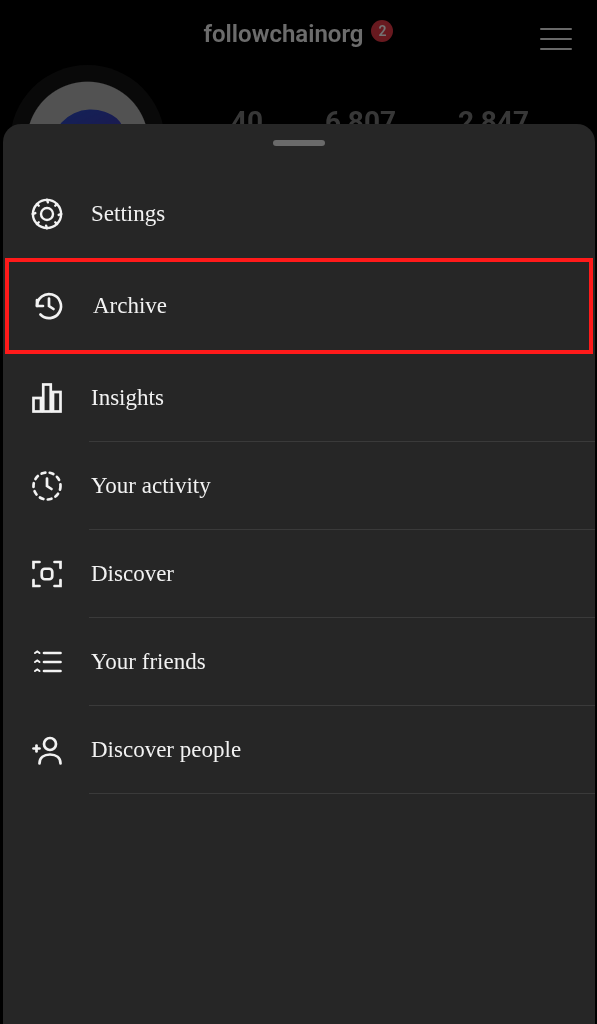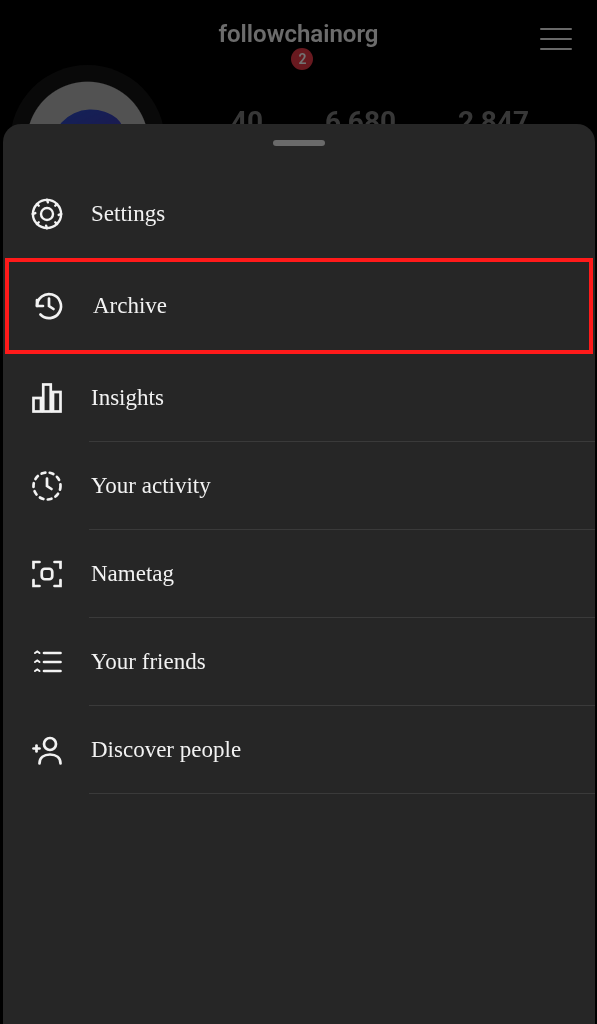--- a/index.html
+++ b/index.html
@@ -21,22 +21,21 @@
       justify-content: center;
       padding: 20px 0;
       position: relative;
       opacity: 0.45;
     }
     .username {
       color: #f0f0f0;
       font-size: 24px;
       font-weight: 600;
       display: flex;
-      align-items: center;
-      flex-direction: column;
+      align-items: flex-start;
     }
     .badge {
       background: #e63946;
       color: #fff;
       font-size: 14px;
       font-weight: 600;
       width: 22px;
       height: 22px;
       border-radius: 50%;
       display: flex;
@@ -161,21 +160,21 @@
 <div class="hamburger-icon">
   <span></span>
     <span></span>
     <span></span>
 </div>
 
 <div class="avatar"></div>
 
 <div class="stats-row">
   <span>40</span>
-  <span>6,680</span>
+  <span>6,807</span>
   <span>2,847</span>
 </div>
 
 <div class="sheet">
   <div class="grabber"></div>
 
   <div class="menu-item no-sep">
     <div class="icon-box">
       <svg width="36" height="36" viewBox="0 0 24 24" fill="none" stroke="#f2f2f2" stroke-width="1.6">
         <circle cx="12" cy="12" r="4"></circle>
@@ -220,21 +219,21 @@
     <div class="separator"></div>
   </div>
 
   <div class="menu-item">
     <div class="icon-box">
       <svg width="36" height="36" viewBox="0 0 24 24" fill="none" stroke="#f2f2f2" stroke-width="1.8" stroke-linecap="round">
         <path d="M3 8 L3 4 L7 4 M17 4 L21 4 L21 8 M21 16 L21 20 L17 20 M7 20 L3 20 L3 16"></path>
         <rect x="8.5" y="8.5" width="7" height="7" rx="2"></rect>
       </svg>
     </div>
-    <span class="menu-label">Nametag</span>
+    <span class="menu-label">Discover</span>
     <div class="separator"></div>
   </div>
 
 
   <div class="menu-item">
     <div class="icon-box">
       <svg width="36" height="36" viewBox="0 0 24 24" fill="none" stroke="#f2f2f2" stroke-width="1.8" stroke-linecap="round">
         <path d="M4 6 l1.5 -1 l1.5 1 M4 12 l1.5 -1 l1.5 1 M4 18 l1.5 -1 l1.5 1" stroke-width="1.4"></path>
         <line x1="10" y1="6" x2="21" y2="6"></line>
         <line x1="10" y1="12" x2="21" y2="12"></line>

